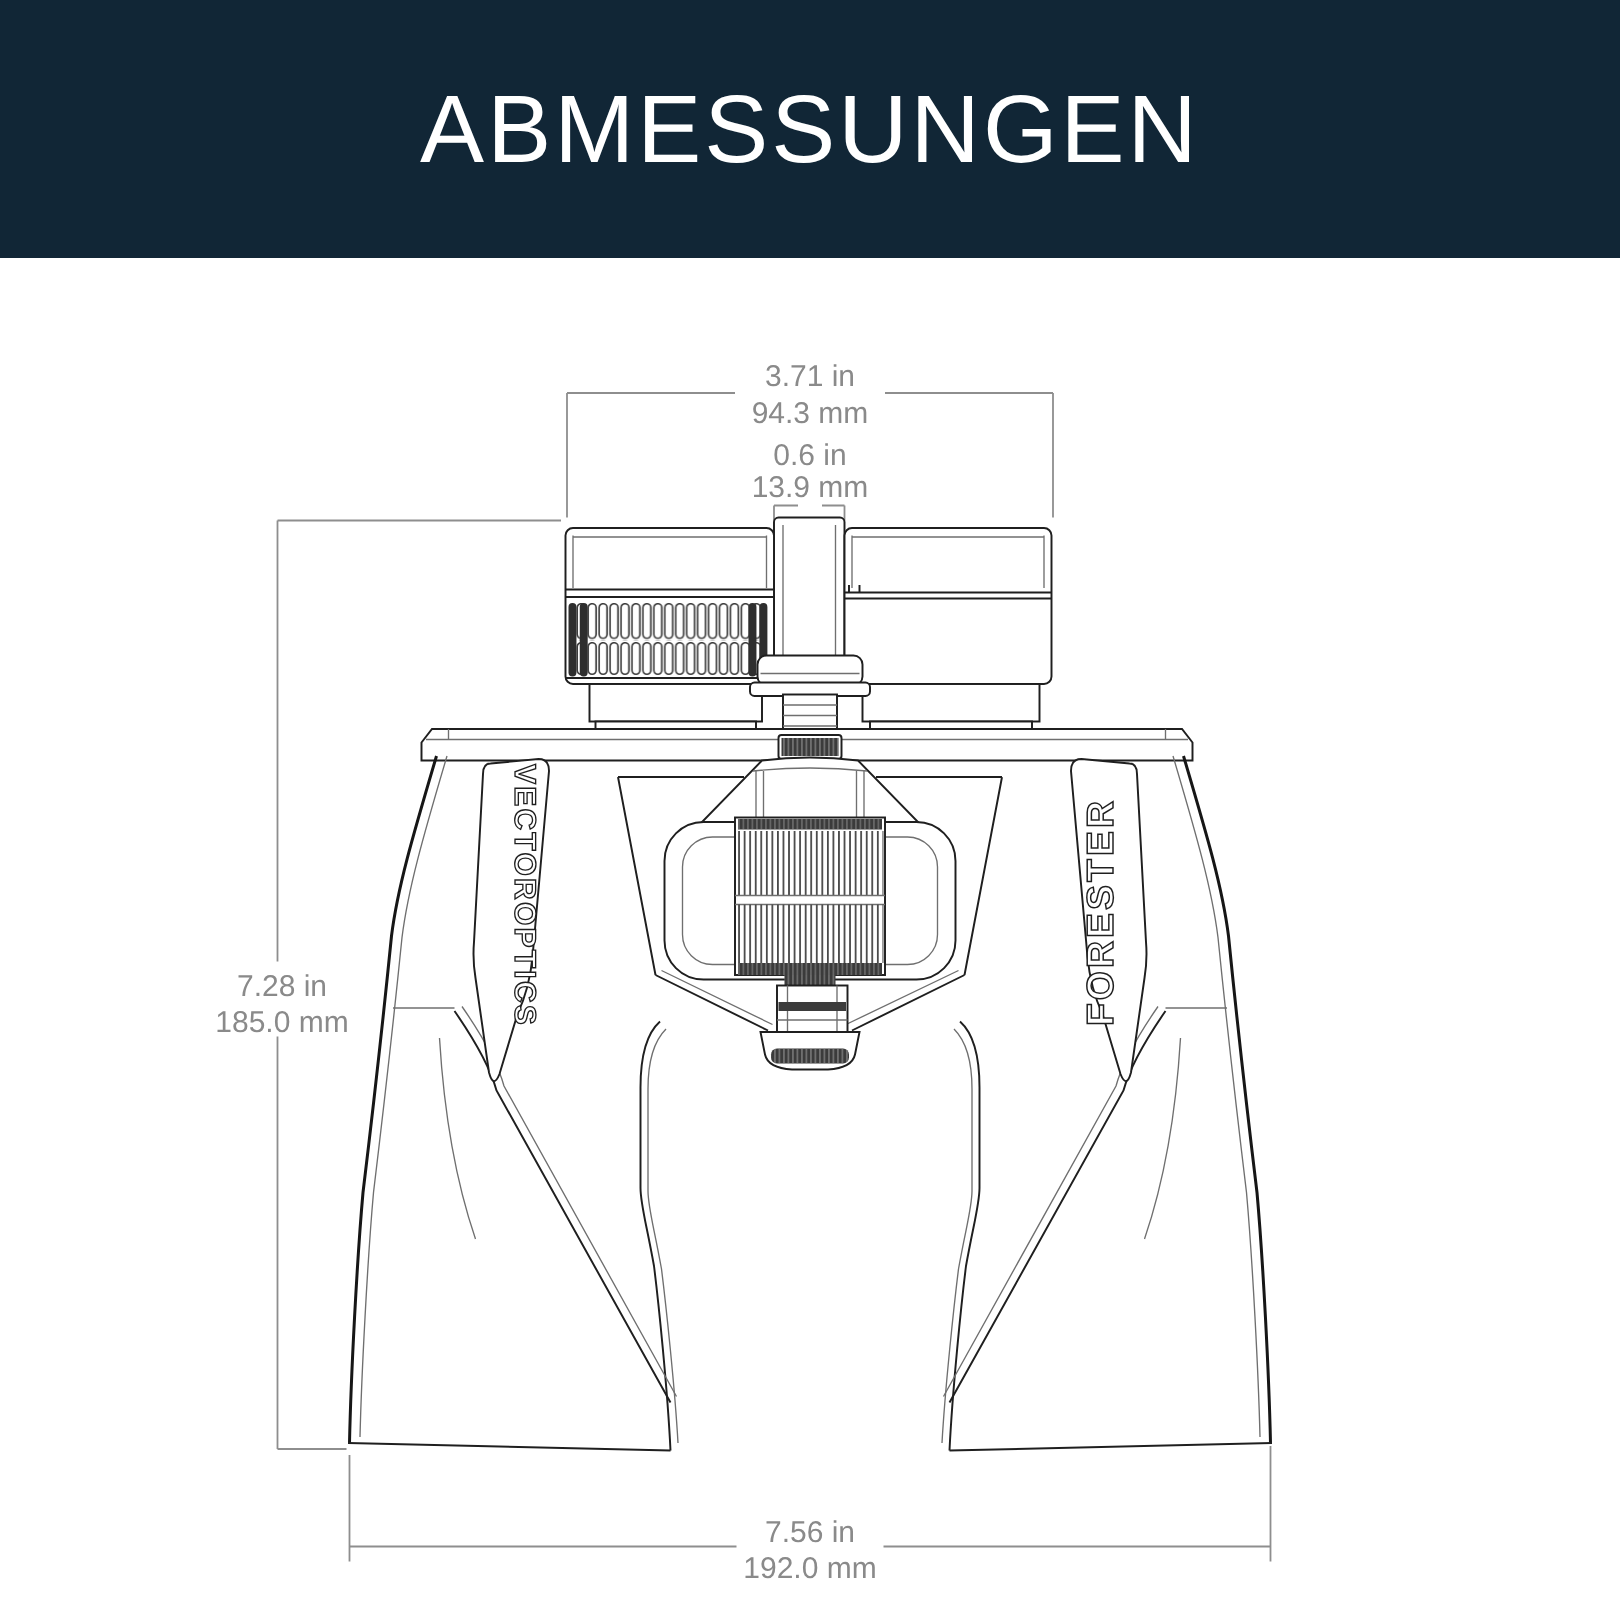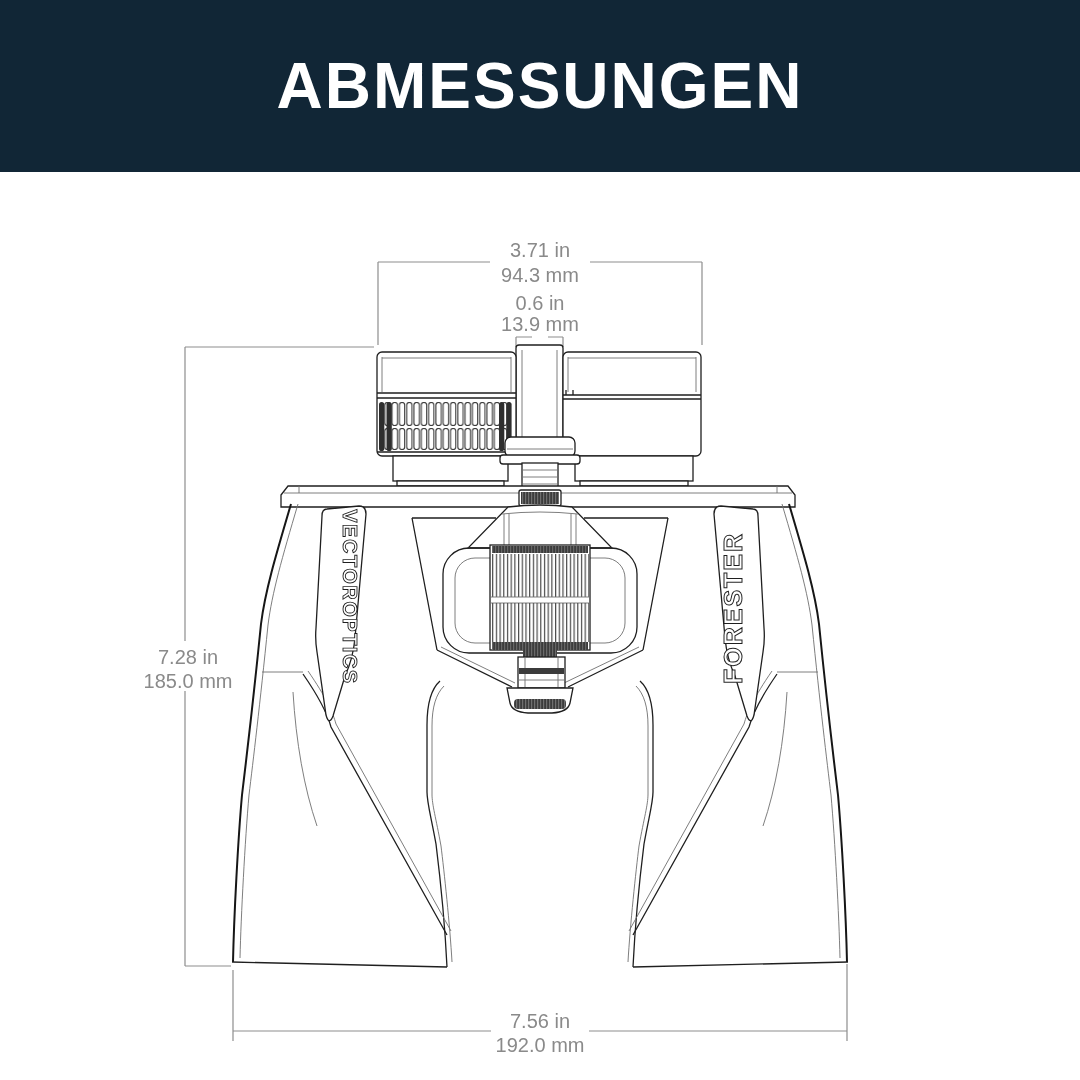--- a/index.html
+++ b/index.html
@@ -1,18 +1,18 @@
 <!DOCTYPE html>
 <html><head>
 <meta charset="utf-8">
 <style>
   html,body{margin:0;padding:0;background:#ffffff;}
   body{width:1080px;height:1080px;position:relative;font-family:"Liberation Sans",sans-serif;overflow:hidden;}
   .header{position:absolute;left:0;top:0;width:1080px;height:172px;background:#112636;display:flex;align-items:center;justify-content:center;}
-  .header h1{margin:0;color:#ffffff;font-size:64px;font-weight:700;letter-spacing:2px;font-family:"Liberation Sans",sans-serif;}
+  .header h1{margin:0;color:#ffffff;font-size:64px;font-weight:400;letter-spacing:2px;font-family:"Liberation Sans",sans-serif;}
   .stage{position:absolute;left:0;top:0;width:1080px;height:848px;}
   svg{position:absolute;left:0;top:0;}
   .dim-line{stroke:#8e8e8e;stroke-width:1.2;fill:none;}
   .dim-text{fill:#8a8a8a;font-size:20px;font-family:"Liberation Sans",sans-serif;}
   .ln{stroke:#1f1f1f;stroke-width:1.3;fill:none;}
   .ln-thick{stroke:#161616;stroke-width:2;fill:none;}
   .ln-fine{stroke:#6f6f6f;stroke-width:0.9;fill:none;}
   .white-fill{fill:#ffffff;stroke:#1f1f1f;stroke-width:1.3;}
   .dark-fill{fill:#3b3b3b;stroke:none;}
   .logo-text{font-family:"Liberation Sans",sans-serif;font-weight:bold;fill:#ffffff;stroke:#1f1f1f;}

